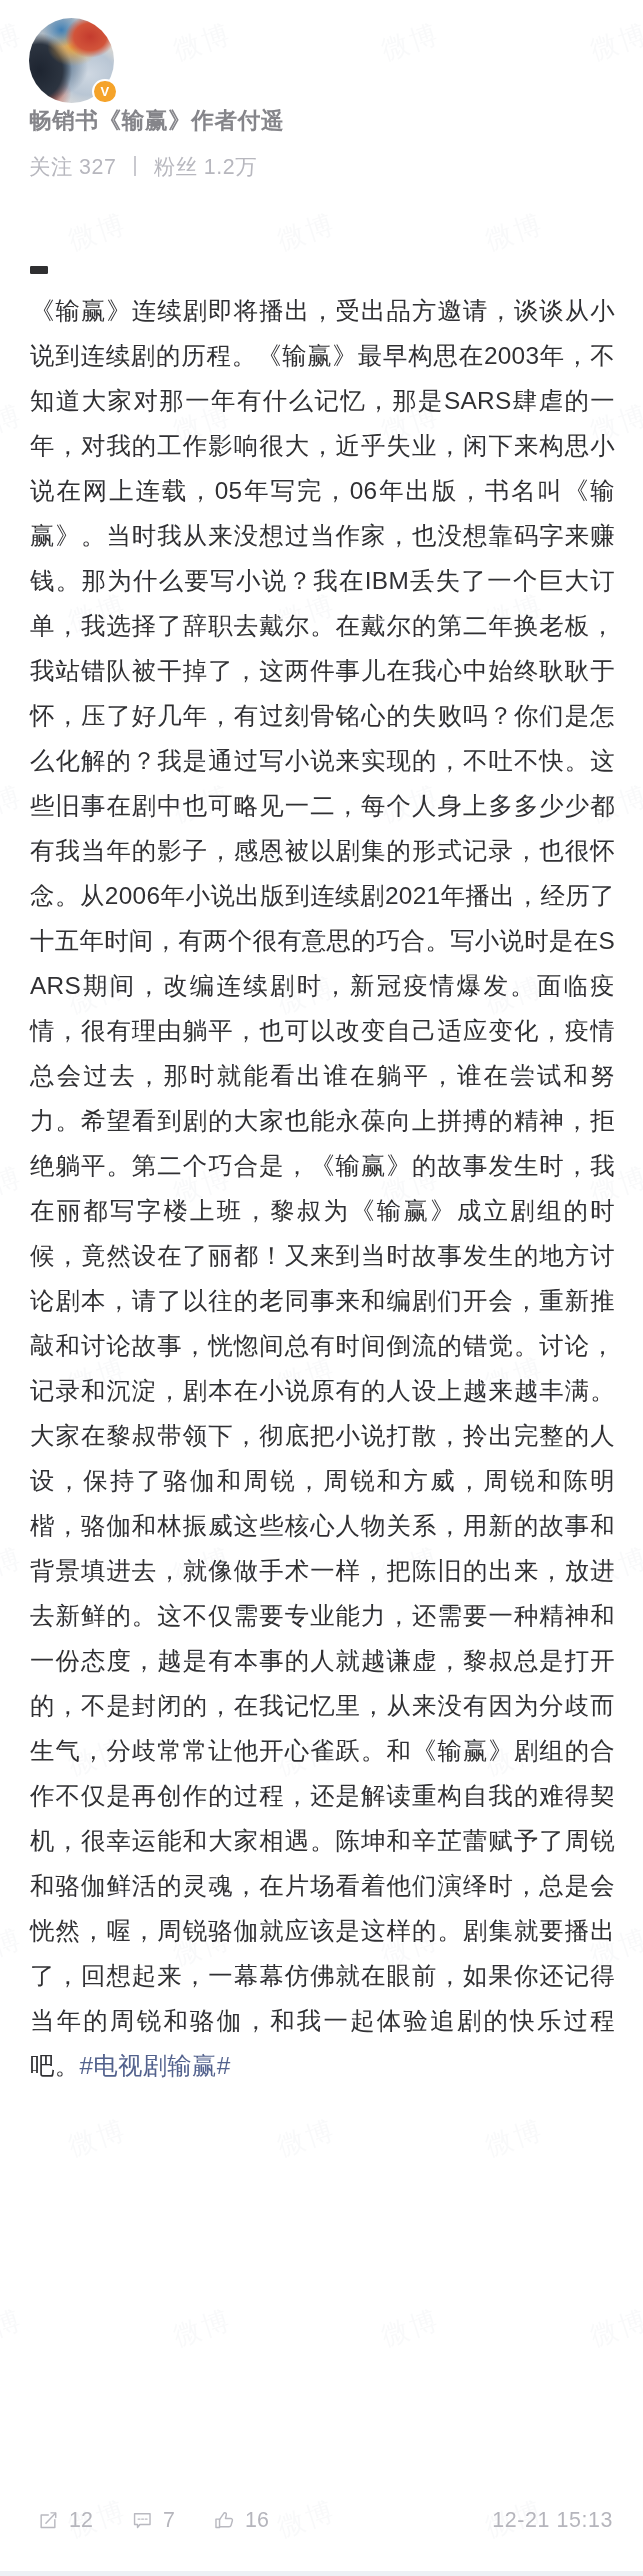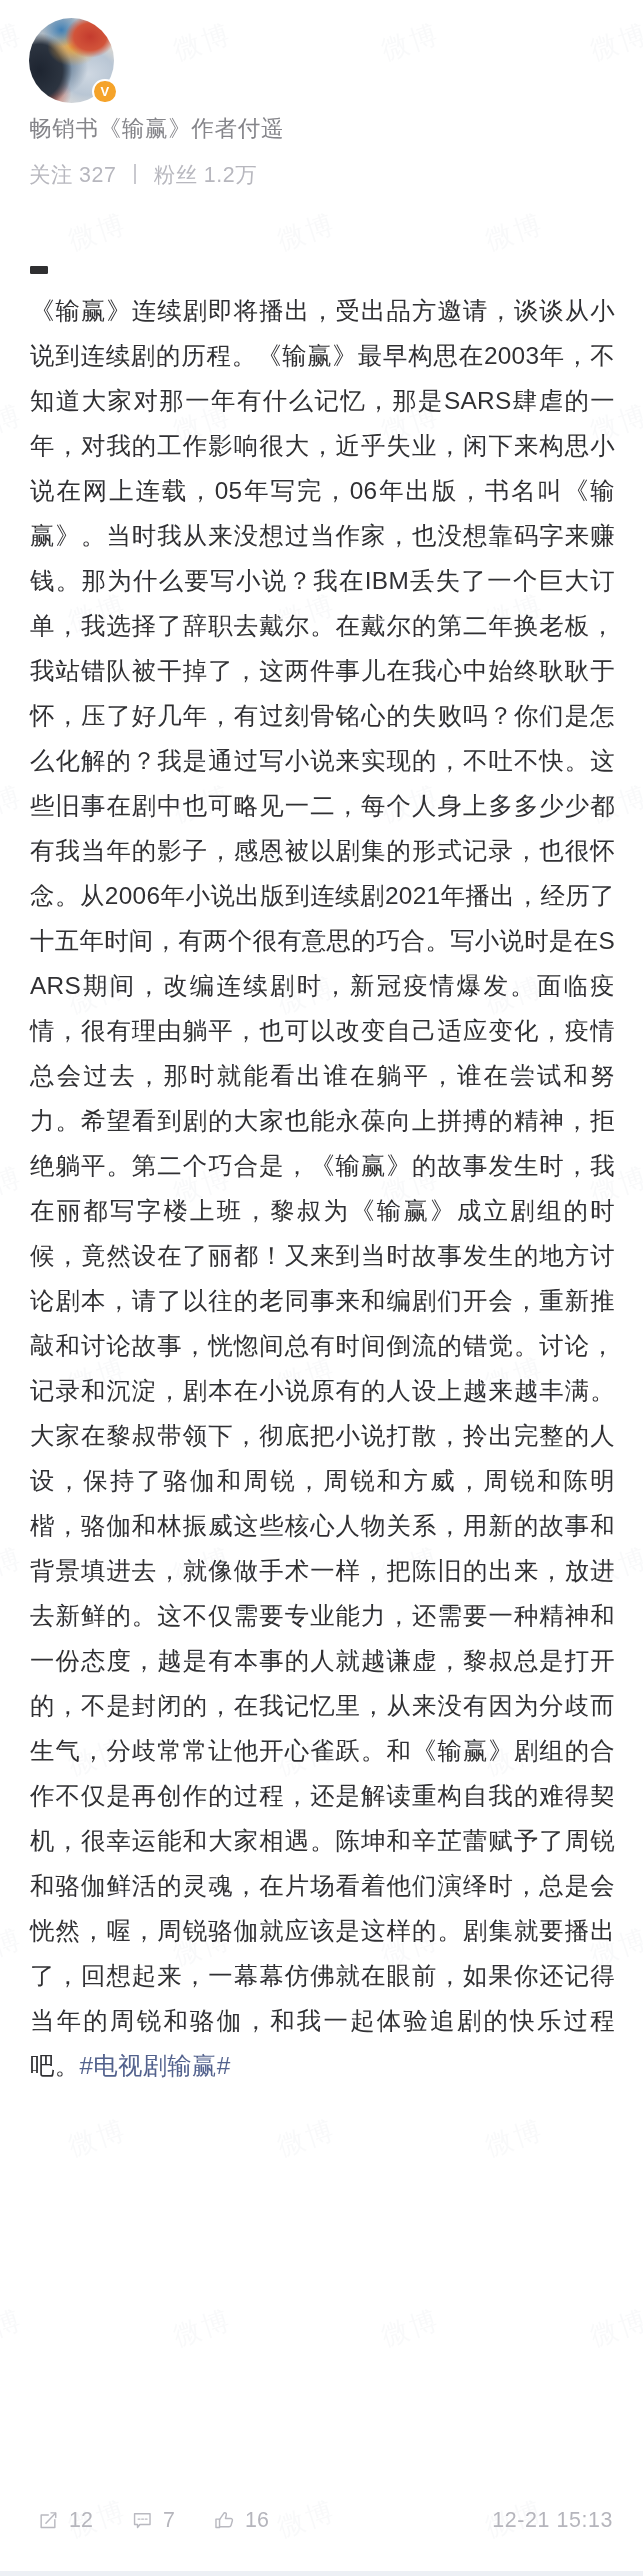--- a/index.html
+++ b/index.html
@@ -39,22 +39,22 @@
     position:absolute;right:-3.6px;bottom:-1.2px;width:21.4px;height:21.4px;border-radius:50%;
     background:#f5a32a;border:2.4px solid #ffffff;
     display:flex;align-items:center;justify-content:center;
     color:#ffffff;font-weight:bold;font-size:13px;line-height:1;
   }
   .profile-name{
     margin-top:16.7px;
     font-size:34px;font-weight:700;color:#202022;letter-spacing:0.6px;line-height:1.15;
   }
   .profile-subtitle{
-    margin-top:10px;
-    font-size:22.6px;color:#85858a;letter-spacing:0.6px;
+    margin-top:2px;
+    font-size:22.6px;color:#85858a;letter-spacing:0.6px;font-weight:bold;
   }
   .profile-stats{
     margin-top:15.5px;
     font-size:21.4px;color:#b7b7be;letter-spacing:0.6px;
     display:flex;align-items:center;
   }
   .profile-stats .divider{
     display:inline-block;width:1.2px;height:20px;background:#c9c9cf;margin:0 18px;
   }
   .stat-num{margin-left:6px;}

